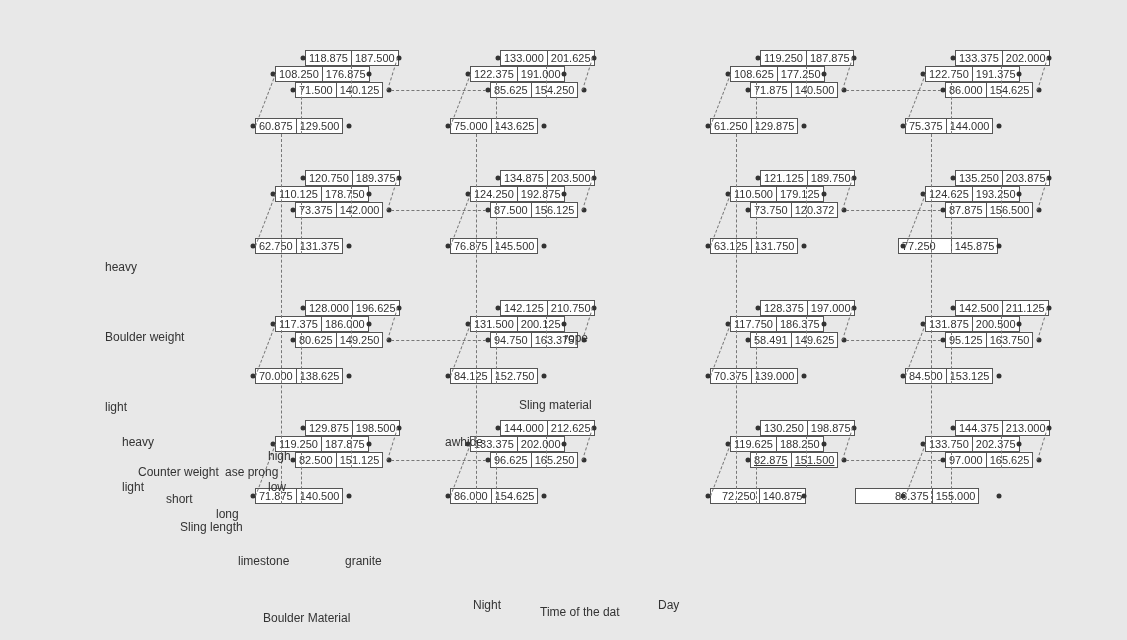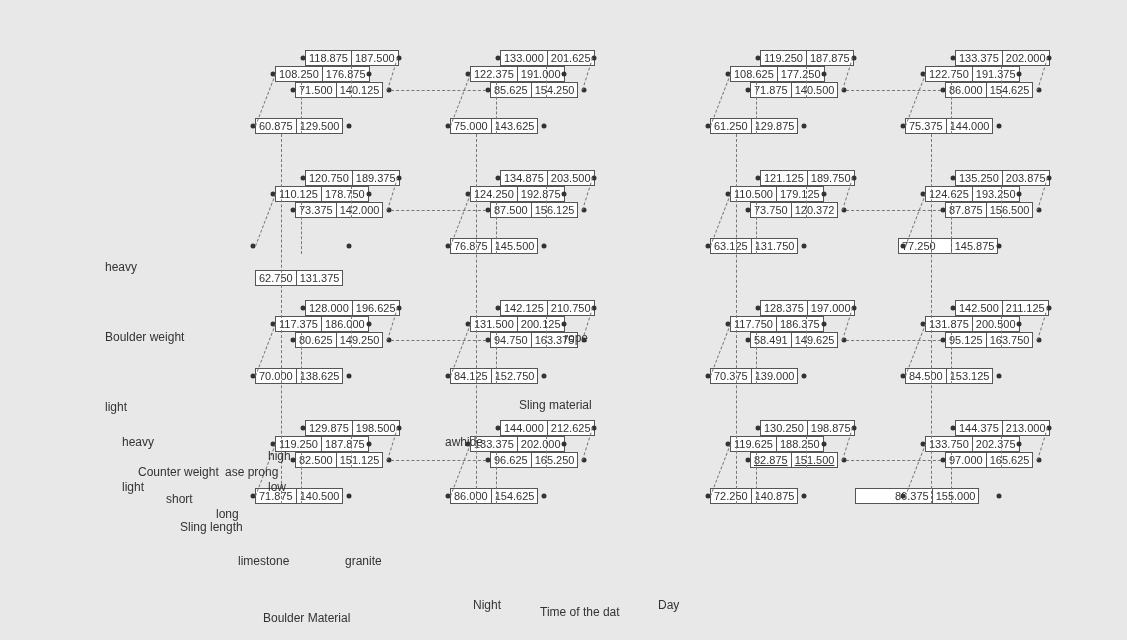--- a/index.html
+++ b/index.html
@@ -133,21 +133,21 @@
       <span>189.375</span>
     </div>
     <div class="pair" style="left: 275px; top: 186px;">
       <span>110.125</span>
       <span>178.750</span>
     </div>
     <div class="pair" style="left: 295px; top: 202px;">
       <span>73.375</span>
       <span>142.000</span>
     </div>
-    <div class="pair" style="left: 255px; top: 238px; margin-top: 32px;">
+    <div class="pair" style="left: 255px; top: 238px;">
       <span>62.750</span>
       <span>131.375</span>
     </div>
     <div class="pair" style="left: 500px; top: 170px;">
       <span>134.875</span>
       <span>203.500</span>
     </div>
     <div class="pair" style="left: 470px; top: 186px;">
       <span>124.250</span>
       <span>192.875</span>
@@ -293,21 +293,21 @@
       <span>198.875</span>
     </div>
     <div class="pair" style="left: 730px; top: 436px;">
       <span>119.625</span>
       <span>188.250</span>
     </div>
     <div class="pair" style="left: 750px; top: 452px; text-decoration: underline;">
       <span>82.875</span>
       <span>151.500</span>
     </div>
-    <div class="pair" style="left: 710px; top: 488px;">
+    <div class="pair" style="left: 710px; top: 488px; padding-left: 8px;">
       <span>72.250</span>
       <span>140.875</span>
     </div>
     <div class="pair" style="left: 955px; top: 420px;">
       <span>144.375</span>
       <span>213.000</span>
     </div>
     <div class="pair" style="left: 925px; top: 436px;">
       <span>133.750</span>
       <span>202.375</span>

